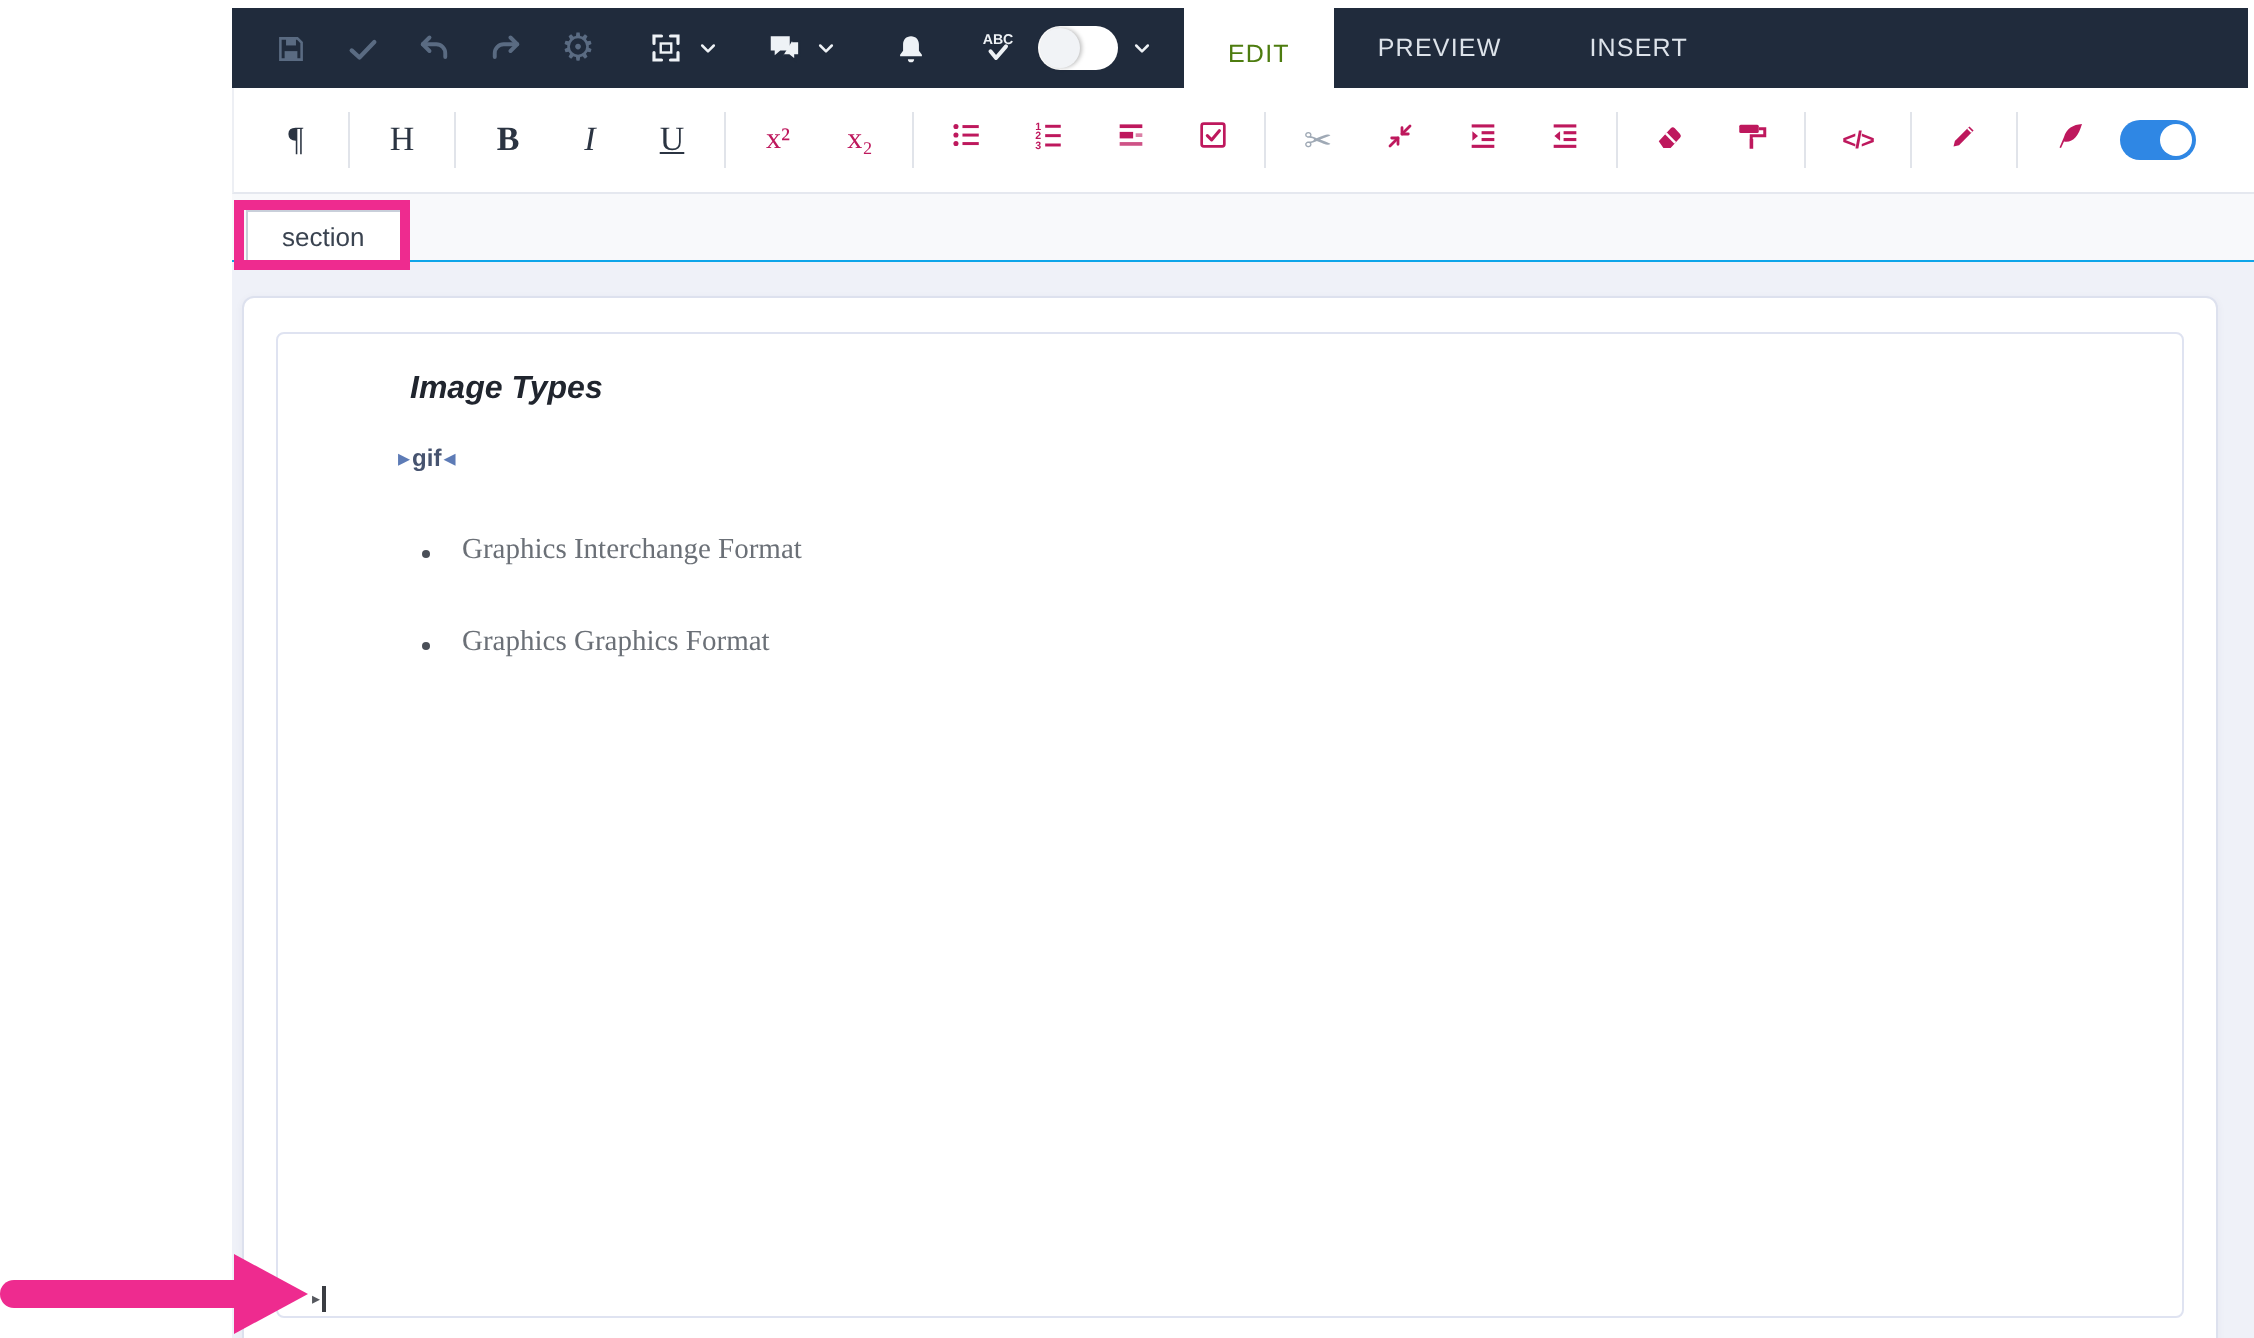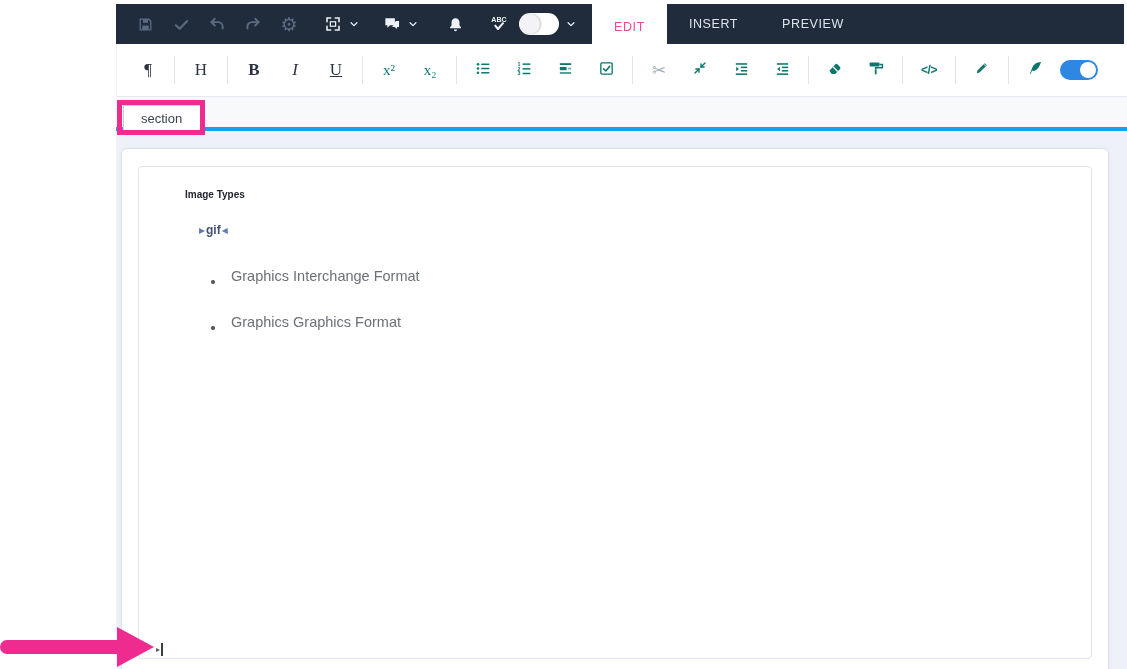--- a/index.html
+++ b/index.html
@@ -21,60 +21,60 @@
   .grp { display:flex; align-items:center; gap:3px; }
   .chev { color:#eef2f6; display:flex; align-items:center; }
   .glyph-ic { font-size:19px; line-height:1; }
   .pill-toggle { width:40px; height:22px; border-radius:11px; background:#ffffff; position:relative; cursor:pointer; margin:0 4px; }
   .pill-toggle .knob { position:absolute; left:1px; top:1px; width:20px; height:20px; border-radius:50%;
                        background:#f1f3f6; box-shadow:1px 0 2px rgba(0,0,0,.25); }
 
   .tabs { display:flex; align-items:stretch; height:40px; margin-left:16px; }
   .tab { padding:0 22px; display:flex; align-items:center; font-size:12.5px; letter-spacing:.6px;
          color:#dde3ea; cursor:pointer; white-space:nowrap; }
-  .tab.active { background:#ffffff; color:#ec4899; height:46px; }
+  .tab.active { background:#ffffff; color:#4d7c0f; height:46px; }
 
   
   .fmtbar { position:absolute; left:0; top:44px; width:1011px; height:53px; background:#fff;
             border-bottom:1px solid #e5e8ef; border-left:1px solid #edeff4;
             display:flex; align-items:center; padding-left:18px; }
   .fbtn { min-width:26px; height:34px; display:flex; align-items:center; justify-content:center;
-          color:#0f766e; cursor:pointer; }
+          color:#be185d; cursor:pointer; }
   .fgap { display:flex; align-items:center; gap:15px; }
   .fsep { width:1px; height:28px; background:#e1e4ea; margin:0 13px; flex:none; }
   .serif { font-family:"Liberation Serif", serif; font-size:17px; color:#2b3442; }
   .bold { font-weight:700; }
   .ital { font-style:italic; }
   .und  { text-decoration:underline; }
   .supsub { font-family:"Liberation Serif", serif; font-size:15px; }
   .codebtn { font-size:12px; font-weight:700; letter-spacing:-.5px; }
   .disabled { color:#9fa9b5; }
   .blue-toggle { width:38px; height:20px; border-radius:10px; background:#2f87e4; position:relative; cursor:pointer; margin-left:12px; }
   .blue-toggle .knob { position:absolute; right:2px; top:2px; width:16px; height:16px; border-radius:50%; background:#fff; }
 
   
   .tagbar { position:absolute; left:0; top:97px; width:1011px; height:34px; background:#f8f9fb;
-            border-bottom:4px solid #0ea5e9; }
+            border-bottom:1px solid #0ea5e9; }
   .lower { position:absolute; left:0; top:131px; width:1011px; height:538px; background:#eff1f8; }
   .section-tab { position:absolute; left:7px; top:8px; width:78px; height:27px; background:#ffffff;
                  border:1px solid #c9cfda; font-size:13px; color:#3a4350; line-height:25px;
                  padding-left:17px; cursor:pointer; }
 
   
   .outer-card { position:absolute; left:5px; top:17px; width:988px; height:600px; background:#ffffff;
                 border:1px solid #dde1ee; border-radius:6px; box-shadow:0 1px 4px rgba(50,60,100,.05); }
   .inner-card { position:absolute; left:16px; top:17px; width:954px; height:493px; background:#ffffff;
                 border:1px solid #dfe3f1; border-radius:4px; cursor:text; }
 
-  .doc-title { margin:20px 0 0 46px; font-size:10px; font-weight:700; color:#20252e; line-height:16px; }
+  .doc-title { margin:20px 0 0 66px; font-size:16px; font-weight:700; color:#20252e; line-height:16px;font-style:italic; }
   .term-line { margin:46px 0 0 60px; line-height:16px; }
   .term-line.first { margin-top:18px; }
   .term-marker { color:#5d7bb6; font-size:12px; }
   .term-text { color:#46536f; font-weight:700; font-size:12px; padding:0 1px; }
-  .def-line { margin:30px 0 0 72px; display:flex; align-items:flex-end; }
+  .def-line { margin:30px 0 0 72px; display:flex; align-items:center;font-family:Liberation Serif, serif; }
   .def-bullet { width:4px; height:4px; border-radius:50%; background:#4a4f57; margin:3px 16px 0 0; flex:none; }
   .def-text { color:#6b7077; font-size:14.5px; line-height:16px; }
 
   .cursor-mark { position:absolute; left:17px; bottom:2px; display:flex; align-items:center; }
   .cursor-tri { color:#55585e; font-size:8px; line-height:1; }
   .cursor-bar { width:1.5px; height:13px; background:#3a3d42; margin-left:1px; }
 
   
   .pink-box { position:absolute; left:117px; top:100px; width:88px; height:35px;
               border:5px solid #ee2b8f; pointer-events:none; }
@@ -180,22 +180,22 @@
           <span class="chev">
               <svg width="10" height="10" viewBox="0 0 24 24">
                 <path d="M5 9l7 7 7-7" fill="none" stroke="currentColor" stroke-width="3" stroke-linecap="round" stroke-linejoin="round"></path>
               </svg>
             </span>
         </div>
       </div>
 
       <nav class="tabs">
         <span class="tab active">EDIT</span>
+        <span class="tab">PREVIEW</span>
         <span class="tab">INSERT</span>
-        <span class="tab">PREVIEW</span>
       </nav>
     </header>
 
     <div class="fmtbar">
       <div class="fbtn serif">¶</div>
       <span class="fsep"></span>
       <div class="fbtn serif">H</div>
       <span class="fsep"></span>
       <div class="fgap">
         <div class="fbtn serif bold">B</div>

